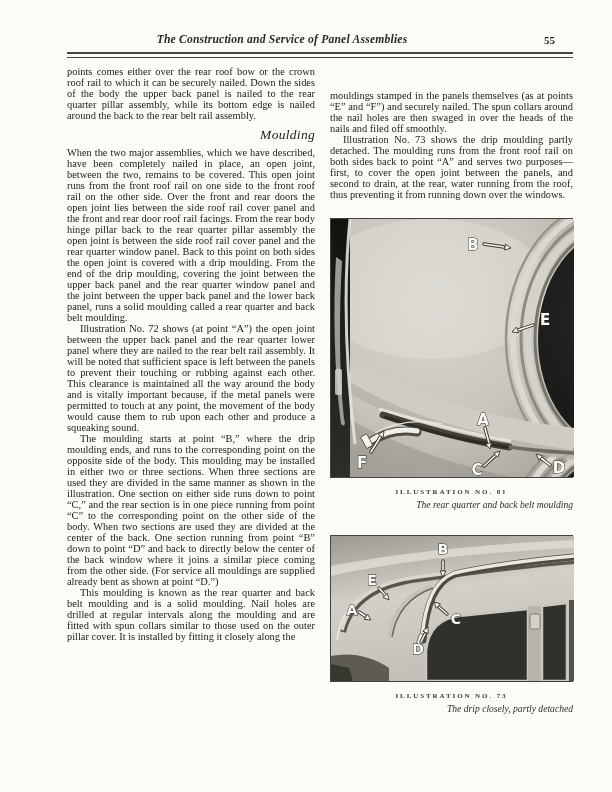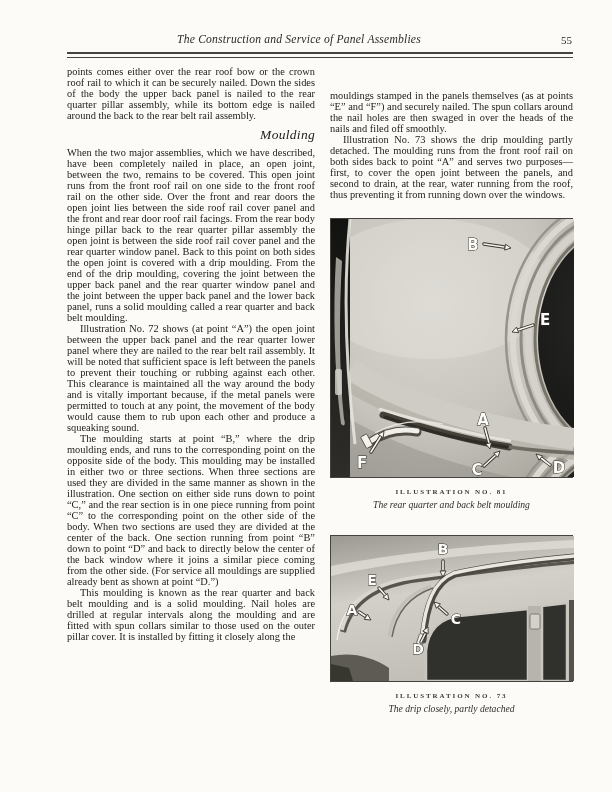--- a/index.html
+++ b/index.html
@@ -5,21 +5,21 @@
   html,body{margin:0;padding:0;}
   .page{
     position:relative;
     width:612px;height:792px;
     background:#fcfbf8;
     font-family:"Liberation Serif", serif;
     color:#21201e;
     overflow:hidden;
   }
   
-  .header{position:absolute;left:67px;top:33px;width:506px;height:17px;}
+  .header{position:absolute;left:50px;top:33px;width:506px;height:17px;font-weight:bold;}
   .header-title{
     text-align:center;font-style:italic;font-size:11.6px;color:#2b2a27;
     transform:translateX(-21px);letter-spacing:0.2px;
   }
   .page-number{position:absolute;right:1px;top:1px;font-size:11px;color:#2b2a27;}
   .double-rule{
     position:absolute;left:67px;top:52px;width:506px;height:3px;
     border-top:2.2px solid #45443f;border-bottom:1.1px solid #45443f;
   }
   
@@ -39,21 +39,21 @@
   .figure{position:absolute;left:330px;width:243px;margin:0;}
   .figure-72{top:218px;}
   .figure-73{top:535px;}
   .photo-frame{border:1.5px solid #44423c;line-height:0;background:#c6c3bc;}
   .photo-frame svg{display:block;}
   .cap-title{
     margin-top:10px;text-align:center;font-size:7px;letter-spacing:1.9px;
     color:#3d3c39;font-weight:bold;
   }
   .cap-sub{
-    margin-top:3px;text-align:center;font-style:italic;font-size:9.6px;color:#2e2d2a;
+    margin-top:3px;text-align:right;font-style:italic;font-size:9.6px;color:#2e2d2a;
   }
   
   .ao{stroke:#343229;stroke-width:3.4;fill:none;stroke-linecap:round;}
   .ai{stroke:#f7f6f2;stroke-width:1.6;fill:none;stroke-linecap:round;}
   .ah{fill:#f7f6f2;stroke:#343229;stroke-width:0.9;stroke-linejoin:round;}
   .lbl{
     font-family:"DejaVu Sans", sans-serif;font-weight:bold;
     fill:#fdfcf9;stroke:#2e2d28;stroke-width:1px;paint-order:stroke;
     text-anchor:middle;
   }

